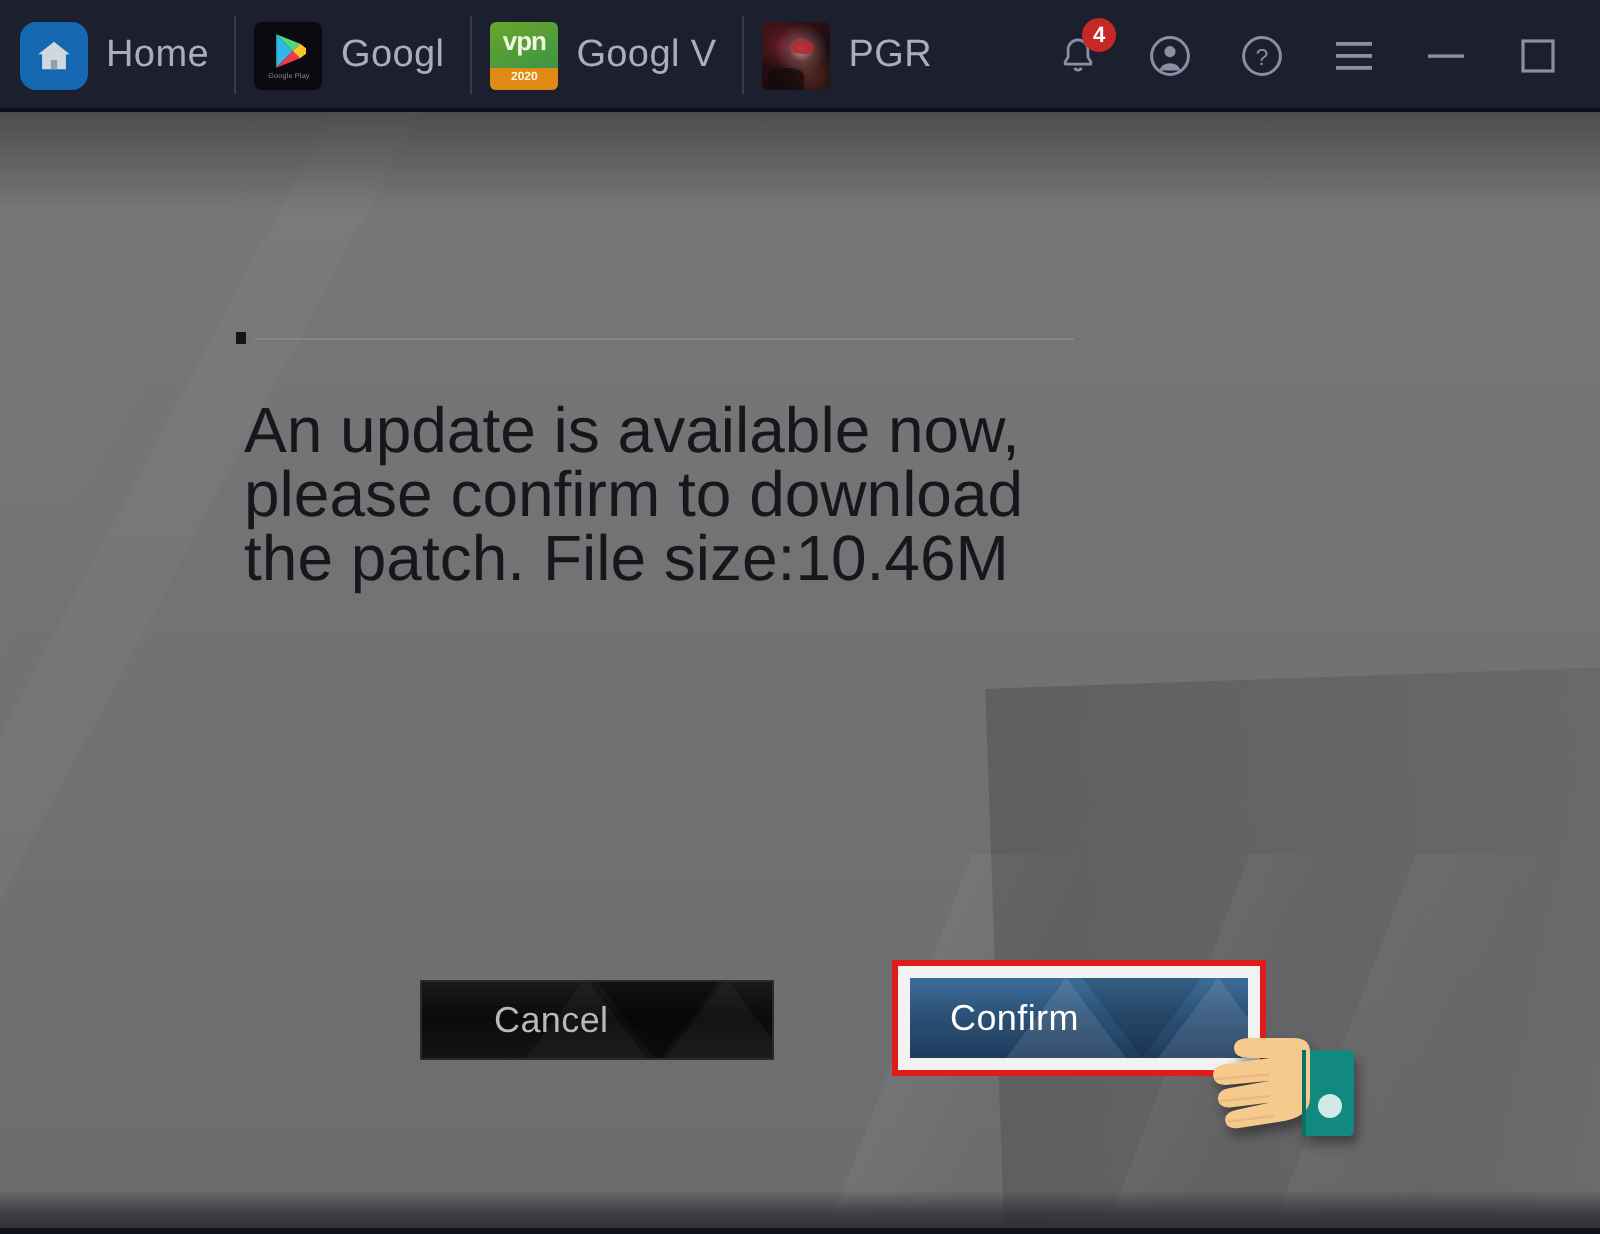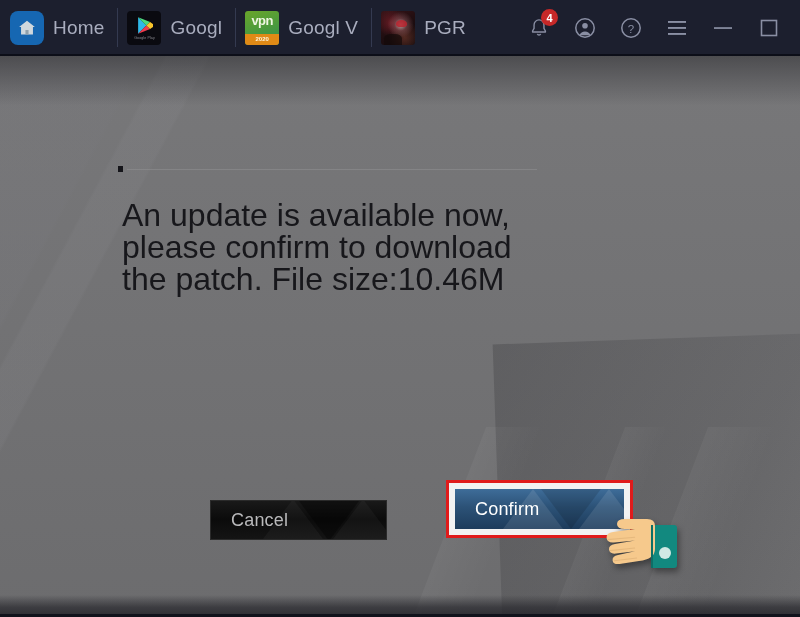--- a/index.html
+++ b/index.html
@@ -313,24 +313,25 @@
     bottom: 0;
     width: 0; height: 0;
     border-left: 30px solid transparent;
     border-right: 30px solid transparent;
   }
   .facets span.down {
     top: 0; bottom: auto;
   }
 
   .btn-cancel {
-    left: 210px; top: 65px;
+    left: 210px; top: 55px;
     width: 177px;
     background: linear-gradient(180deg,#191919 0%,#0b0b0b 48%,#141414 100%);
     border: 1px solid #2a2a2a;
+    padding-left: 16px;
   }
   .btn-cancel .btn-text { color: #b9b9bb; }
   .btn-cancel .facets span { border-bottom: 40px solid rgba(255,255,255,0.035); }
   .btn-cancel .facets span.down { border-bottom: none; border-top: 40px solid rgba(0,0,0,0.35); }
 
   .confirm-wrap {
     position: absolute;
     left: 414px; top: 45px;
     width: 187px; height: 58px;
     border: 3px solid #e01b1b;

